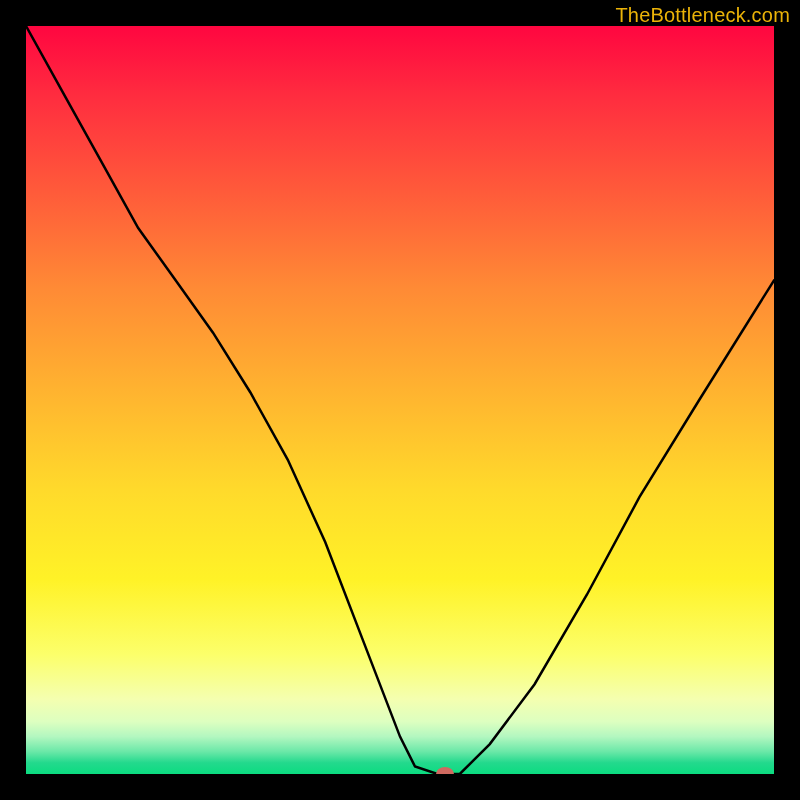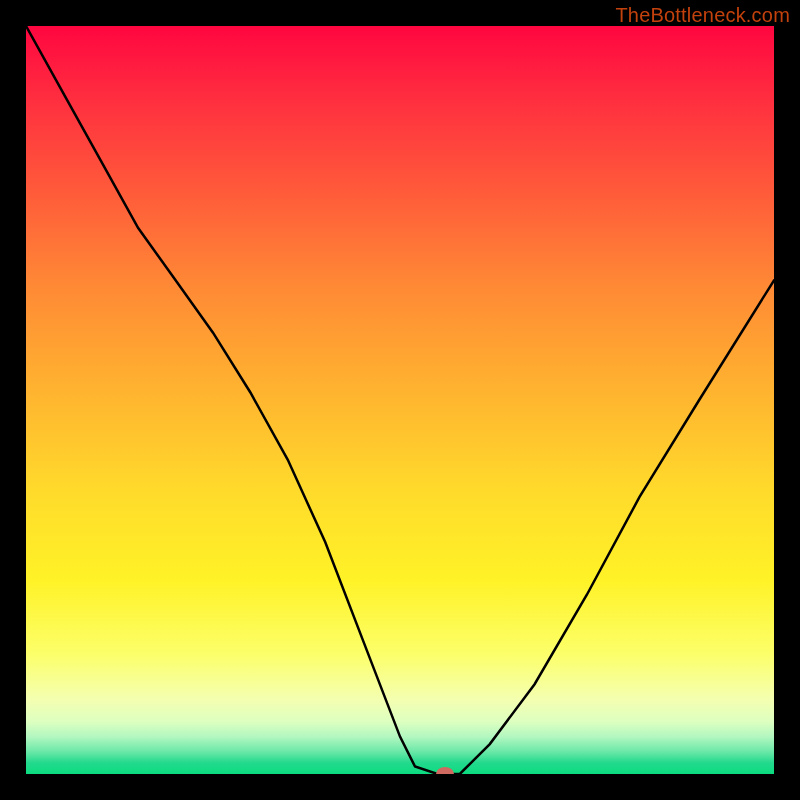--- a/index.html
+++ b/index.html
@@ -14,21 +14,21 @@
   .frame {
     position: relative;
     width: 800px;
     height: 800px;
     background: #000;
   }
   .watermark {
     position: absolute;
     top: 4px;
     right: 10px;
-    color: #c2410c;
+    color: #eab308;
     font-size: 20px;
     font-weight: 500;
     letter-spacing: 0.2px;
     z-index: 10;
   }
   .plot-area {
     position: absolute;
     left: 26px;
     top: 26px;
     width: 748px;

